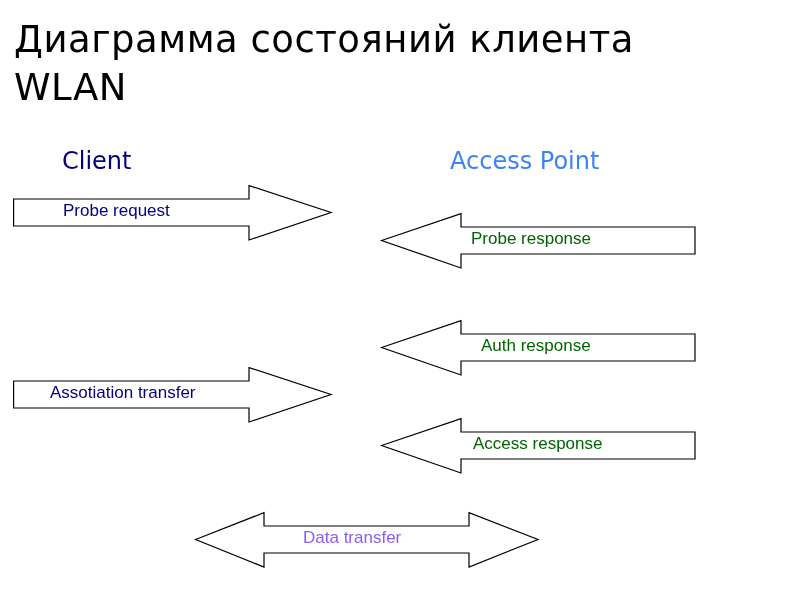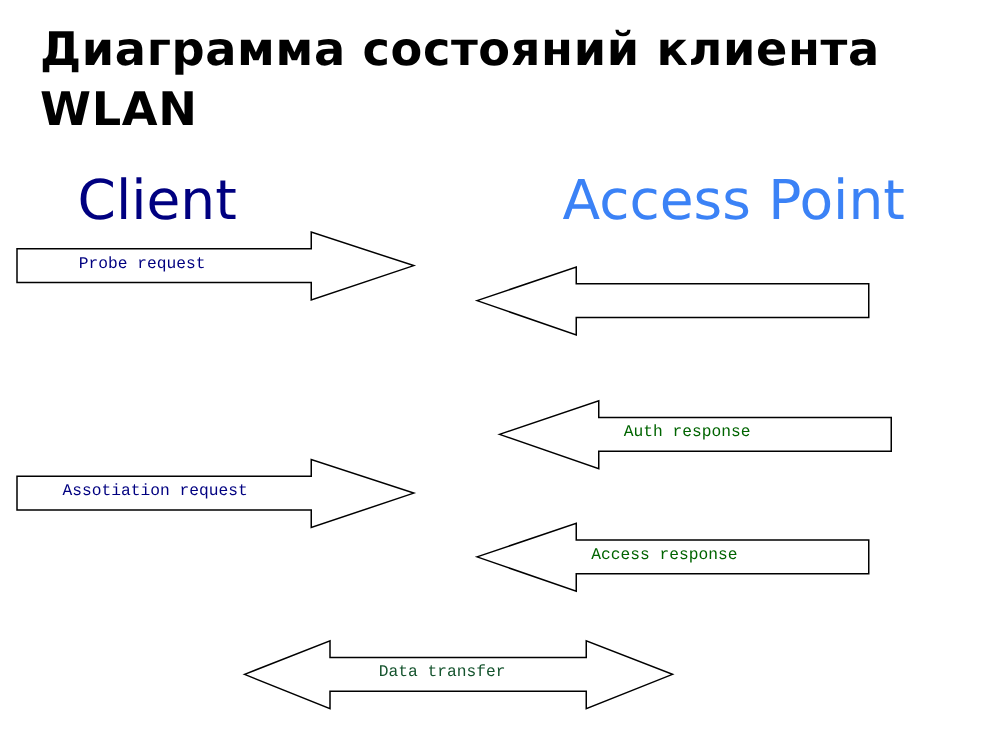--- a/index.html
+++ b/index.html
@@ -20,37 +20,37 @@
     position: absolute;
     left: 0;
     top: 0;
     width: 794px;
     height: 595px;
   }
 
   
   .slide-title {
     position: absolute;
-    left: 32px;
+    left: 14px;
     top: 16px;
     width: 700px;
     font-family: "DejaVu Sans", sans-serif;
-    font-weight: bold;
+    font-weight: normal;
     font-size: 37px;
     line-height: 48px;
     color: #000000;
     letter-spacing: 0.5px;
   }
 
   
   .col-head {
     position: absolute;
     font-family: "DejaVu Sans", sans-serif;
     font-weight: normal;
-    font-size: 44px;
+    font-size: 24px;
     line-height: 38px;
     white-space: nowrap;
   }
   .col-head.client {
     left: 62px;
     top: 142px;
     color: #000080;
   }
   .col-head.ap {
     left: 450px;
@@ -67,29 +67,29 @@
     overflow: visible;
   }
   .arrow svg polygon {
     fill: #ffffff;
     stroke: #000000;
     stroke-width: 1.2;
     stroke-linejoin: miter;
   }
   .arrow-label {
     position: absolute;
-    font-family: Liberation Mono, monospace;
-    font-size: 13px;
+    font-family: Liberation Sans, sans-serif;
+    font-size: 17px;
     line-height: 20px;
     white-space: nowrap;
     pointer-events: none;
   }
   .lbl-blue  { color: #000080; }
   .lbl-green { color: #006400; }
-  .lbl-black { color: #14532d; }
+  .lbl-black { color: #8b5cf6; }
 </style>
 </head>
 <body>
 
 <div id="slide">
 
   <div class="slide-title">Диаграмма состояний клиента WLAN</div>
 
   <div class="col-head client">Client</div>
 
@@ -99,35 +99,36 @@
     <svg width="320" height="56" viewBox="0 0 320 56">
       <polygon points="0.6,14 236,14 236,0.6 318,27.5 236,55 236,41 0.6,41"></polygon>
     </svg>
     <div class="arrow-label lbl-blue" style="left:50px; top:16px;">Probe request</div>
   </div>
 
   <div class="arrow" style="left:381px; top:213px; width:316px; height:56px;">
     <svg width="316" height="56" viewBox="0 0 316 56">
       <polygon points="0.6,27.5 80,0.6 80,14 314,14 314,41 80,41 80,55"></polygon>
     </svg>
+    <div class="arrow-label lbl-green" style="left:90px; top:16px;">Probe response</div>
   </div>
 
 
-  <div class="arrow" style="left:399px; top:320px; width:316px; height:56px;">
+  <div class="arrow" style="left:381px; top:320px; width:316px; height:56px;">
     <svg width="316" height="56" viewBox="0 0 316 56">
       <polygon points="0.6,27.5 80,0.6 80,14 314,14 314,41 80,41 80,55"></polygon>
     </svg>
     <div class="arrow-label lbl-green" style="left:100px; top:16px;">Auth response</div>
   </div>
 
   <div class="arrow" style="left:13px; top:367px; width:320px; height:56px;">
     <svg width="320" height="56" viewBox="0 0 320 56">
       <polygon points="0.6,14 236,14 236,0.6 318,27.5 236,55 236,41 0.6,41"></polygon>
     </svg>
-    <div class="arrow-label lbl-blue" style="left:37px; top:16px;">Assotiation request</div>
+    <div class="arrow-label lbl-blue" style="left:37px; top:16px;">Assotiation transfer</div>
   </div>
 
   <div class="arrow" style="left:381px; top:418px; width:316px; height:56px;">
     <svg width="316" height="56" viewBox="0 0 316 56">
       <polygon points="0.6,27.5 80,0.6 80,14 314,14 314,41 80,41 80,55"></polygon>
     </svg>
     <div class="arrow-label lbl-green" style="left:92px; top:16px;">Access response</div>
   </div>
 
   <div class="arrow" style="left:195px; top:512px; width:345px; height:56px;">

